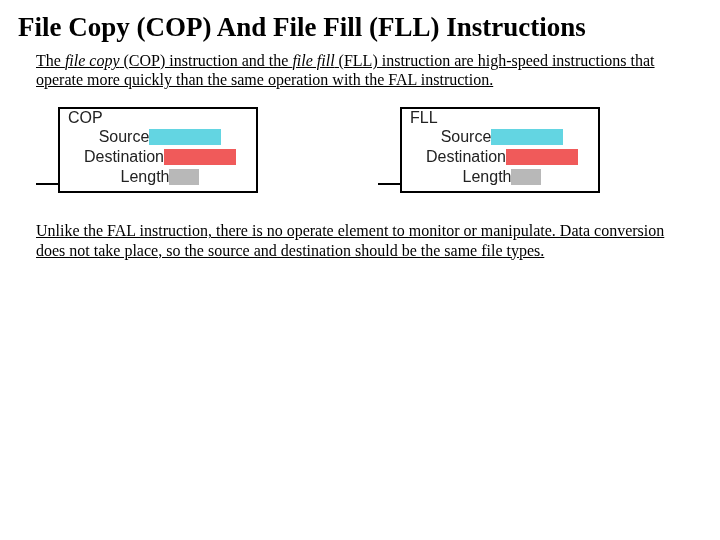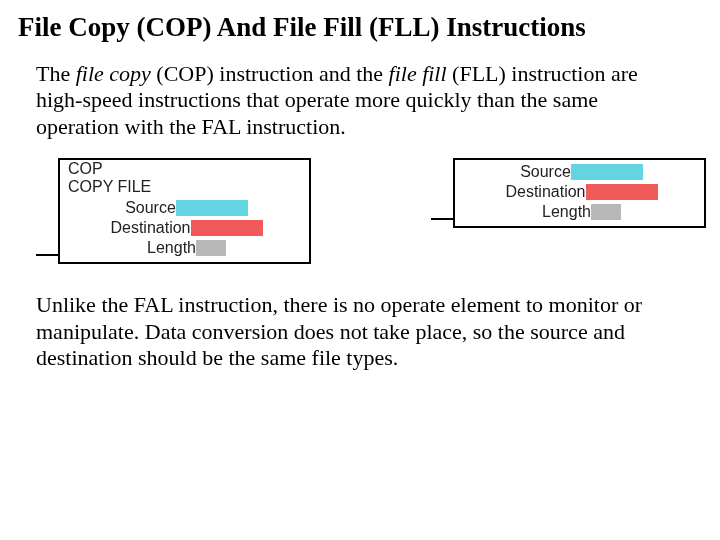--- a/index.html
+++ b/index.html
@@ -8,28 +8,29 @@
     height: 540px;
     background: #fff;
     font-family: "Times New Roman", Times, serif;
     color: #000;
     padding: 12px 18px 18px 18px;
     overflow: hidden;
   }
   .title {
     font-size: 27px;
     font-weight: bold;
-    margin-bottom: 18px;
+    margin-bottom: 8px;
     line-height: 1.15;
   }
   .para {
-    font-size: 22px;
+    font-size: 16px;
     line-height: 1.2;
     margin: 0 0 18px 18px;
     max-width: 640px;
+    text-decoration: underline;
   }
   .em { font-style: italic; }
   .diagrams {
     display: flex;
     gap: 120px;
     margin: 8px 0 28px 18px;
     font-family: Arial, Helvetica, sans-serif;
     font-size: 16px;
     color: #222;
   }
@@ -44,21 +45,21 @@
   }
   .lead-line {
     width: 22px;
     height: 0;
     border-top: 2px solid #000;
     margin-right: 0;
     transform: translateY(-8px);
   }
   .body {
     border: 2px solid #000;
-    width: 253px;
+    width: 200px;
     padding: 2px 0 4px 0;
   }
   .mnemonic {
     padding: 0 6px 0 8px;
     margin-top: -2px;
   }
   .subtitle {
     padding: 0 6px 2px 8px;
   }
   .row {
@@ -87,41 +88,41 @@
   <span>The </span><span class="em">file copy</span><span> (COP) instruction and the </span><span class="em">file fill</span><span> (FLL) instruction are high-speed instructions that operate more quickly than the same operation with the FAL instruction.</span>
 </p>
 
 <div class="diagrams">
 
   <div class="block">
     <div class="block-top">
       <div class="lead-line"></div>
       <div class="body">
         <div class="mnemonic">COP</div>
-        <div class="subtitle">COPY FILE</div>
         <div class="row">
           <span class="field">Source</span>
           <span class="swatch cyan"></span>
         </div>
         <div class="row">
           <span class="field">Destination</span>
           <span class="swatch red"></span>
         </div>
         <div class="row">
           <span class="field">Length</span>
           <span class="swatch small gray"></span>
         </div>
       </div>
     </div>
   </div>
 
   <div class="block">
     <div class="block-top">
       <div class="lead-line"></div>
       <div class="body">
+        <div class="mnemonic">FLL</div>
         <div class="row">
           <span class="field">Source</span>
           <span class="swatch cyan"></span>
         </div>
         <div class="row">
           <span class="field">Destination</span>
           <span class="swatch red"></span>
         </div>
         <div class="row">
           <span class="field">Length</span>

